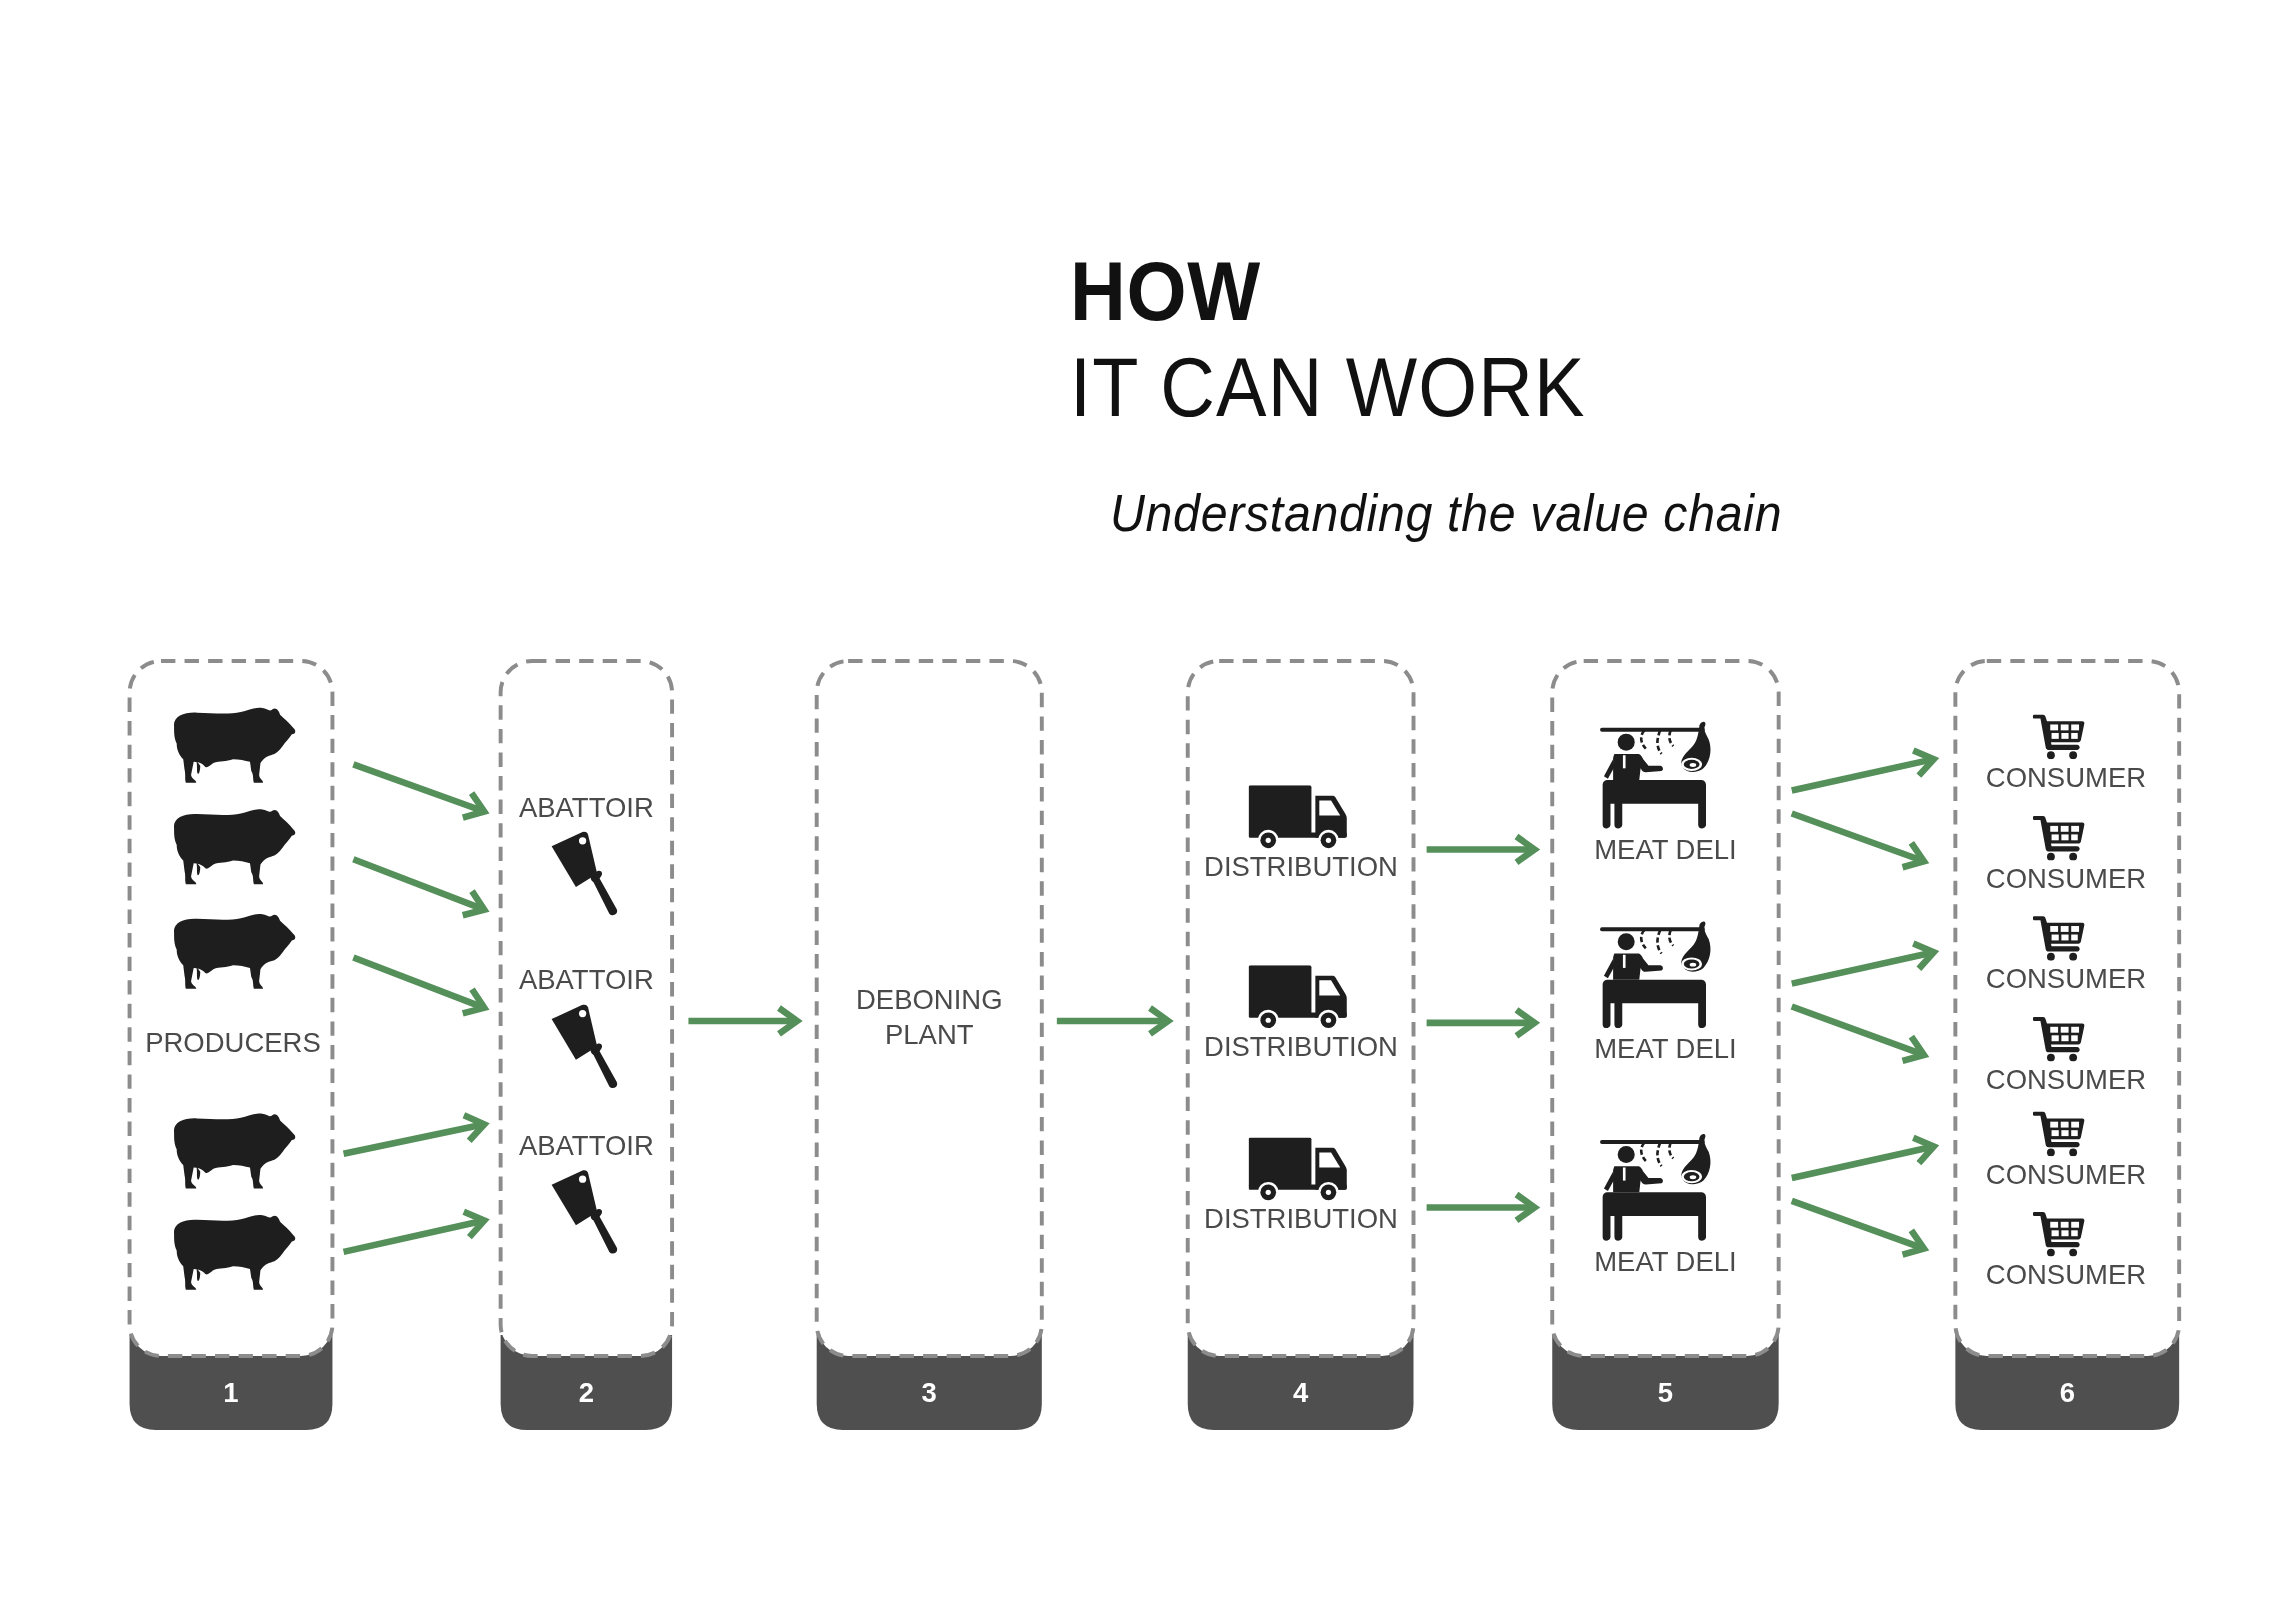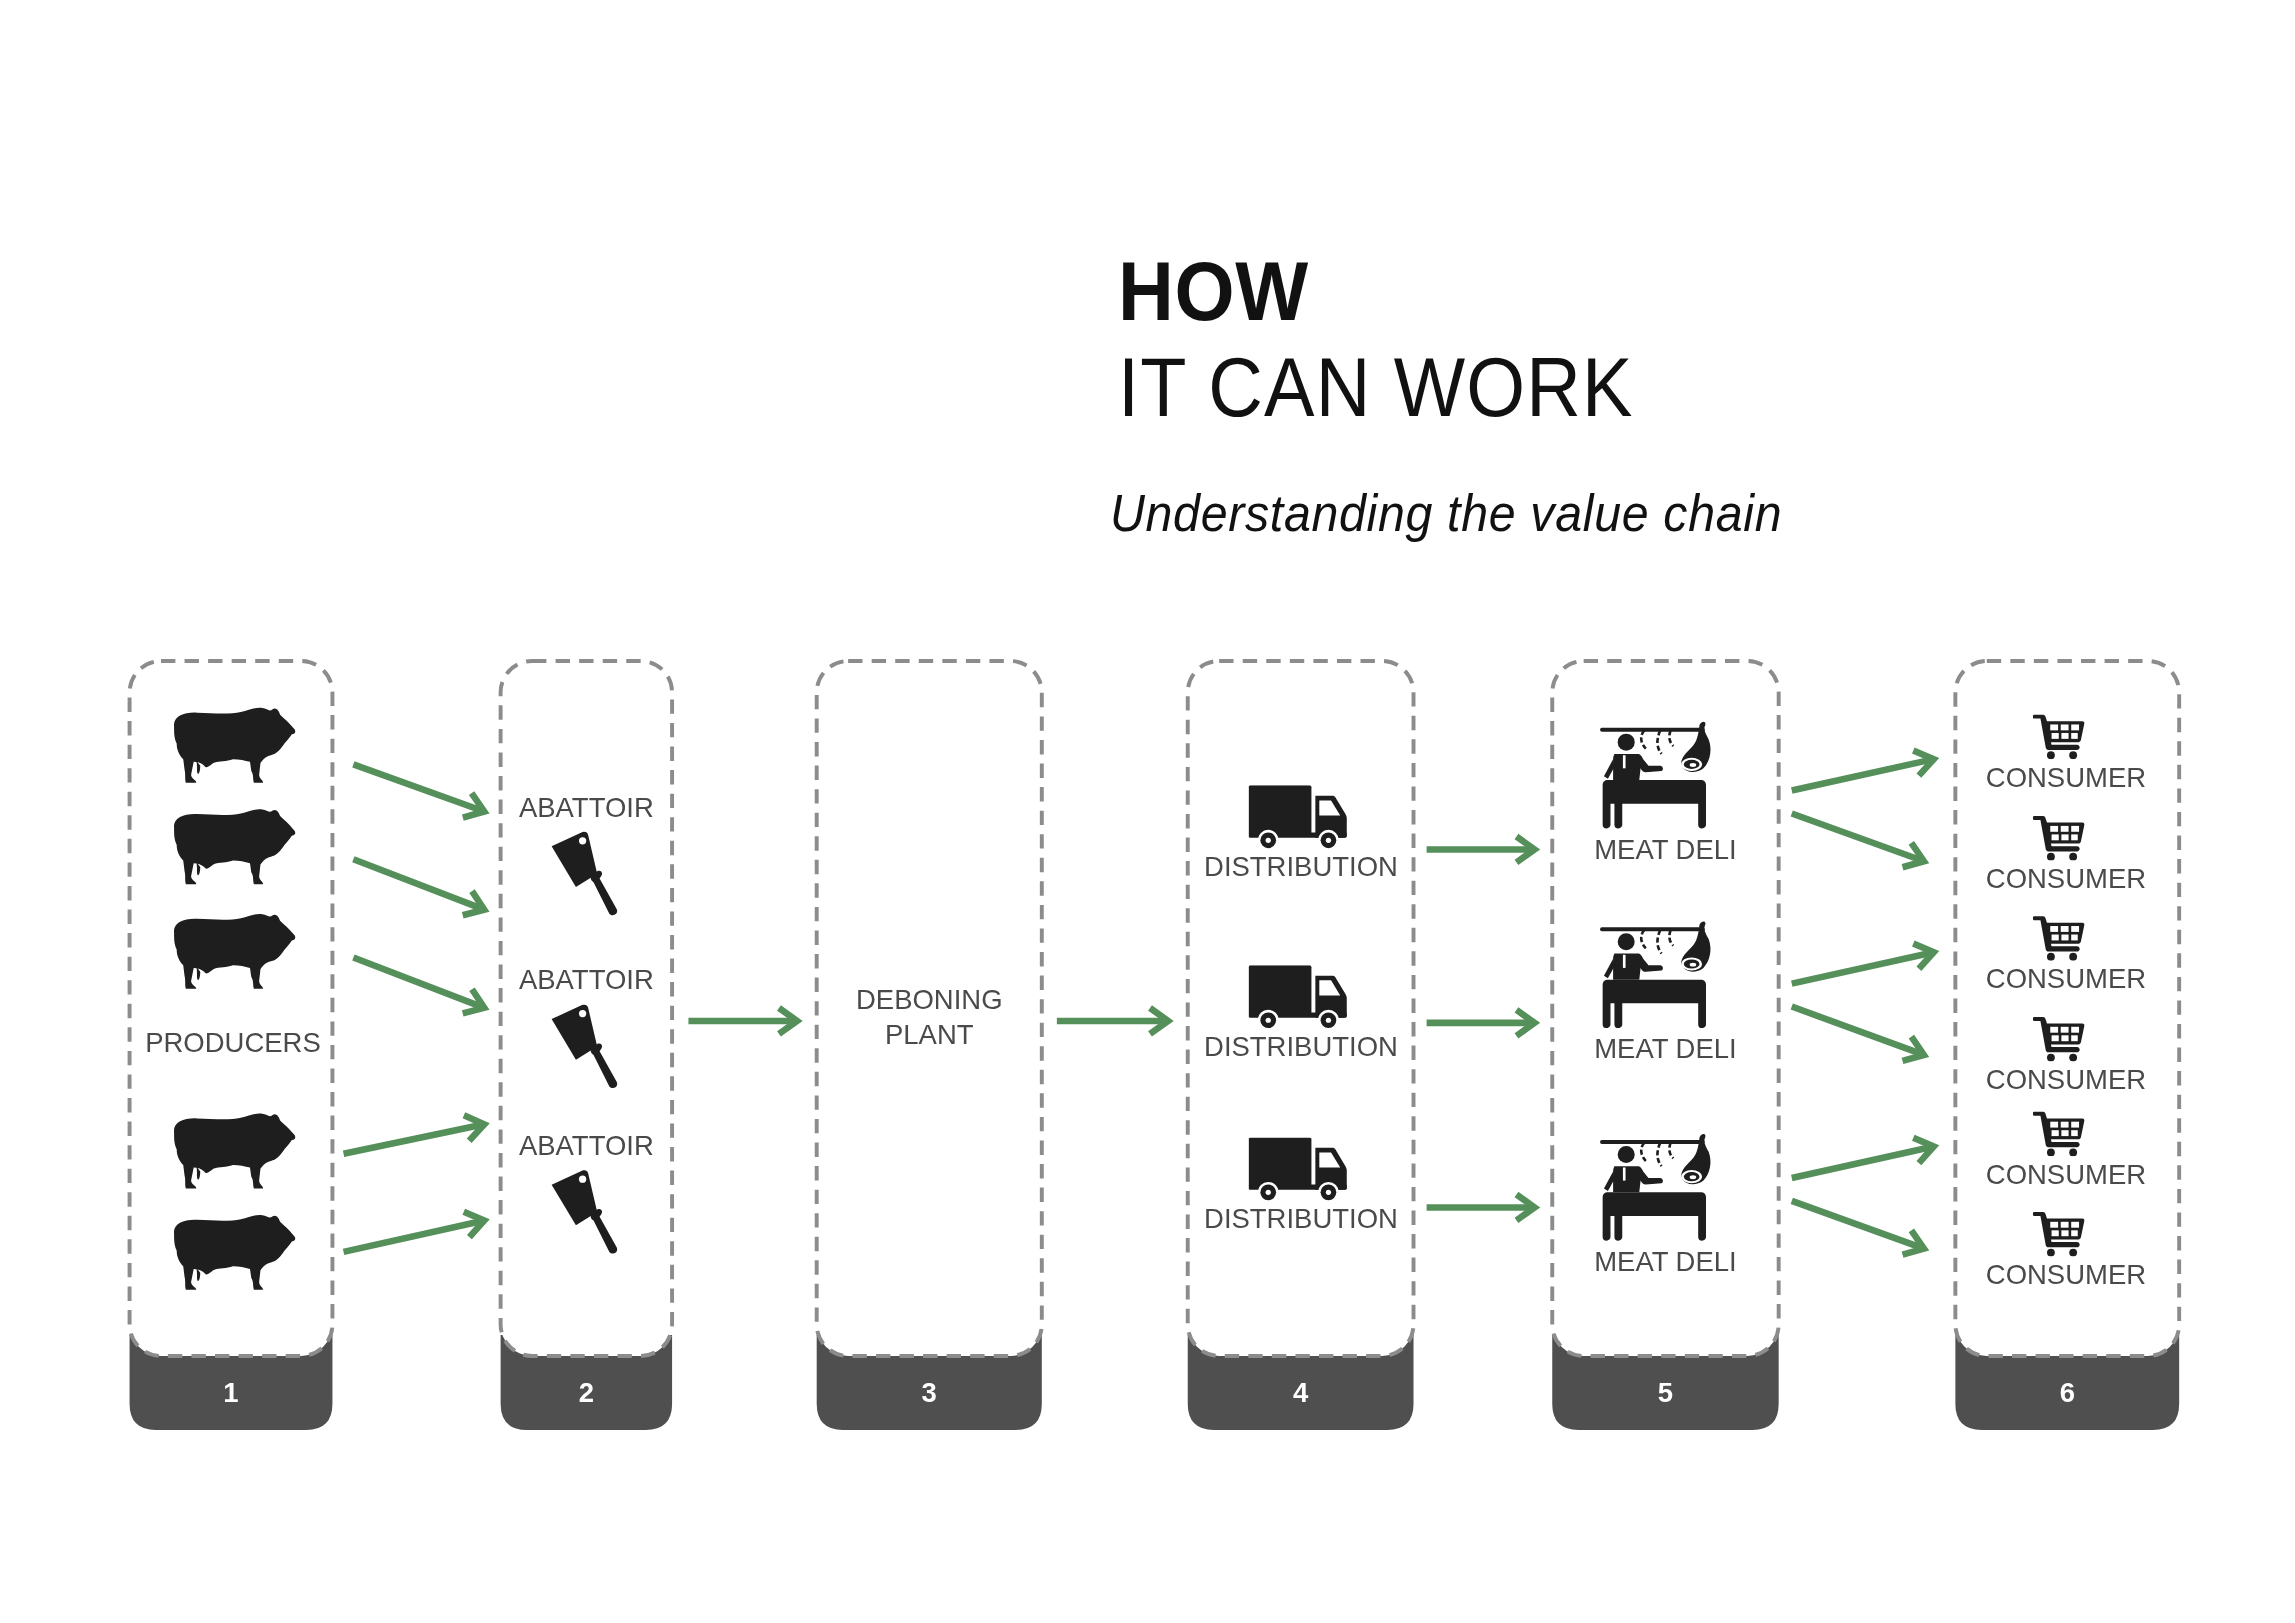--- a/index.html
+++ b/index.html
@@ -1,18 +1,18 @@
 <!DOCTYPE html>
 <html style="font-size:10.5px"><head>
 <meta charset="utf-8">
 <style>
   html, body { margin: 0; padding: 0; background: #ffffff; }
   body { width: 2295px; height: 1623px; position: relative; overflow: hidden;
          font-family: "Liberation Sans", "DejaVu Sans", sans-serif; }
-  .title-block { position: absolute; left: 1118px; top: 249px; }
+  .title-block { position: absolute; left: 1070px; top: 249px; }
   .title-how { font-weight: 700; font-size: 84px; color: #111; letter-spacing: 0.7px;
                line-height: 1; transform: scaleX(0.92); transform-origin: left; }
   .title-main { font-weight: 400; font-size: 84px; color: #111; line-height: 1;
                 margin-top: 11.8px; transform: scaleX(0.9); transform-origin: left; letter-spacing: 1.3px; }
   .subtitle { position: absolute; left: 1110px; top: 483px; font-style: italic; font-size: 52px;
               color: #111; transform: scaleX(0.93); transform-origin: left; letter-spacing: 0.7px; }
   svg#diagram { position: absolute; left: 0; top: 0; }
   .lbl { font-family: "Liberation Sans", "DejaVu Sans", sans-serif; fill: #4a4a4a; font-size: 42px; }
   .tabnum { font-family: "Liberation Sans", "DejaVu Sans", sans-serif; fill: #ffffff; font-size: 42px; font-weight: 700; }
 </style>

